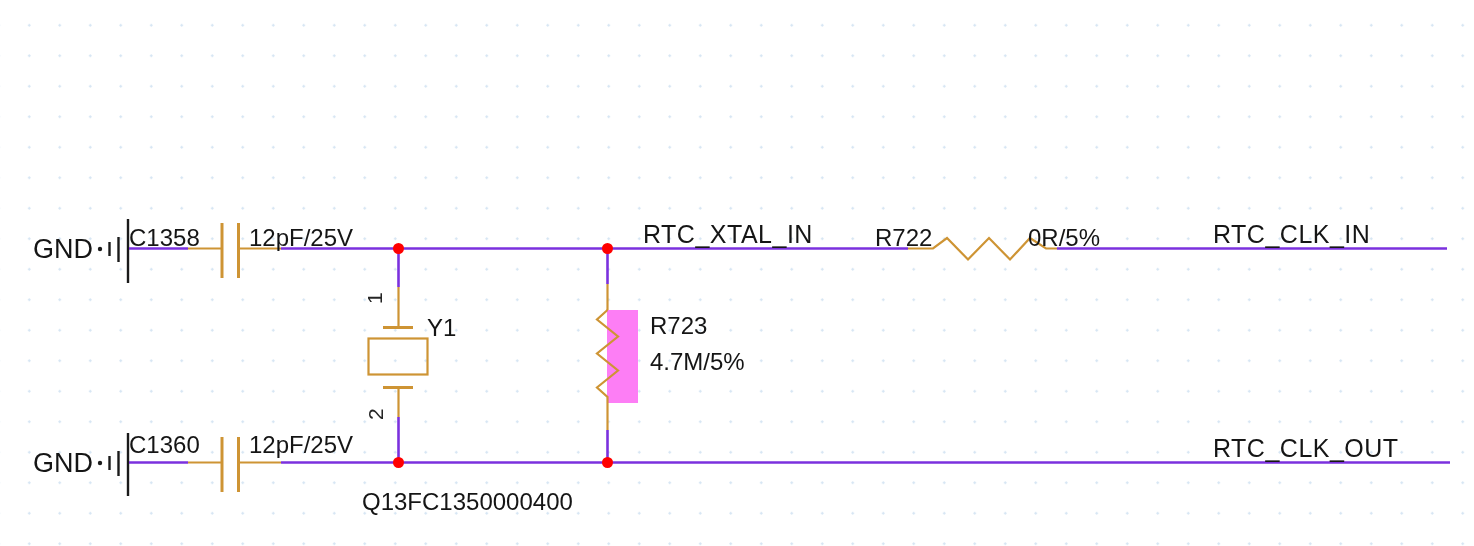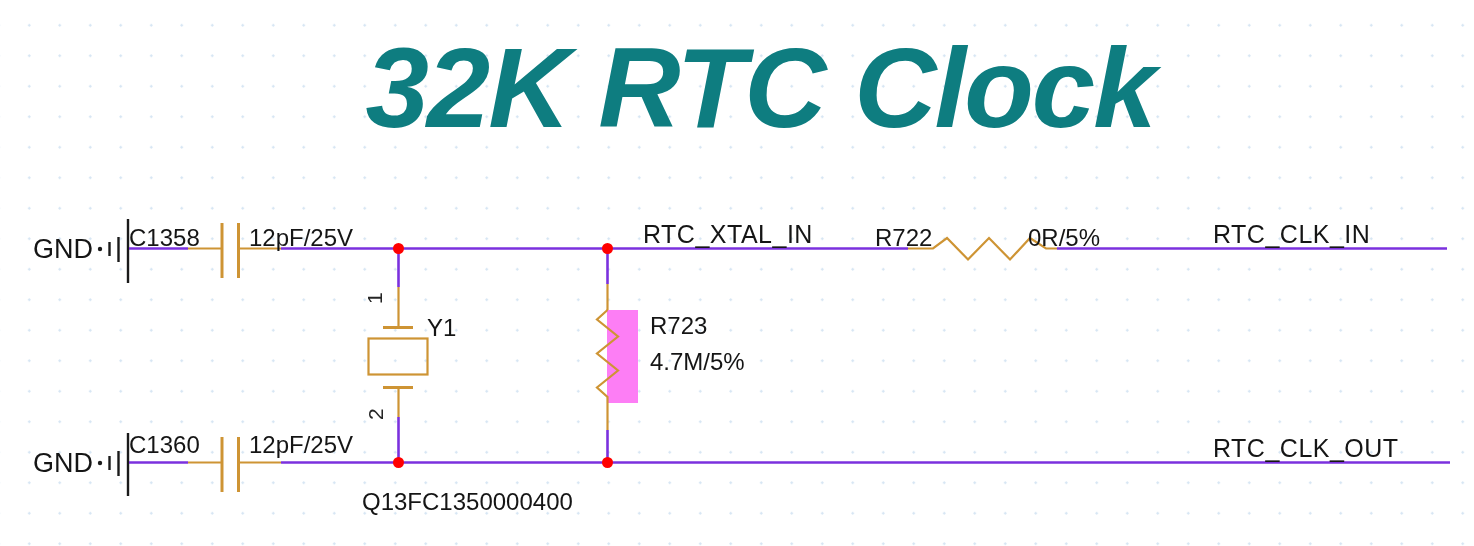--- a/index.html
+++ b/index.html
@@ -33,21 +33,20 @@
   .lbl{fill:#151515;font-family:"Liberation Sans",sans-serif;font-size:24px;}
   .net{fill:#151515;font-family:"Liberation Sans",sans-serif;font-size:25px;letter-spacing:0.5px;}
   .gndlbl{fill:#151515;font-family:"Liberation Sans",sans-serif;font-size:27px;}
   .pin{fill:#252525;font-family:"Liberation Sans",sans-serif;font-size:21px;}
 </style>
 </head>
 <body>
 
 <div class="canvas">
 
-  <div class="sch-title">32K RTC Clock</div>
 
   <svg width="1474" height="546" viewBox="0 0 1474 546">
 
     <g>
       <circle cx="100" cy="249" r="2.2" fill="#1a1a1a"></circle>
       <line class="blk" x1="109.5" y1="242" x2="109.5" y2="256"></line>
       <line class="blk" x1="118.5" y1="237" x2="118.5" y2="262"></line>
       <line class="blk" x1="128" y1="219" x2="128" y2="283"></line>
     </g>
     <text class="gndlbl" x="33" y="258">GND</text>

